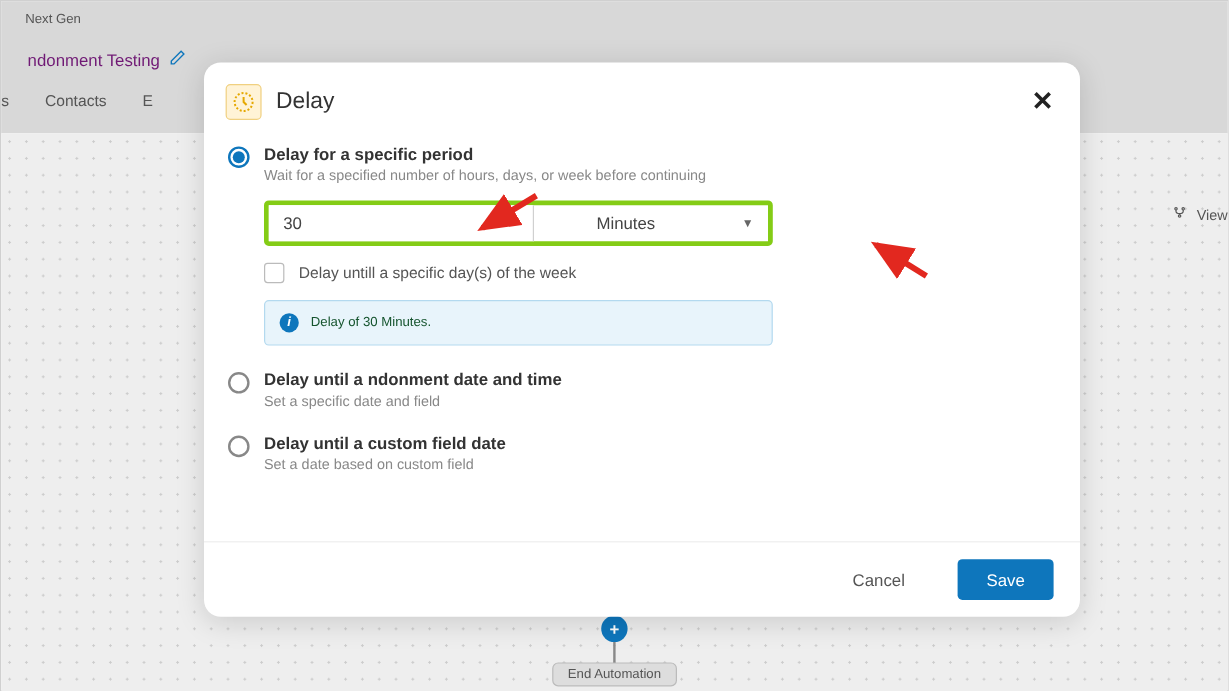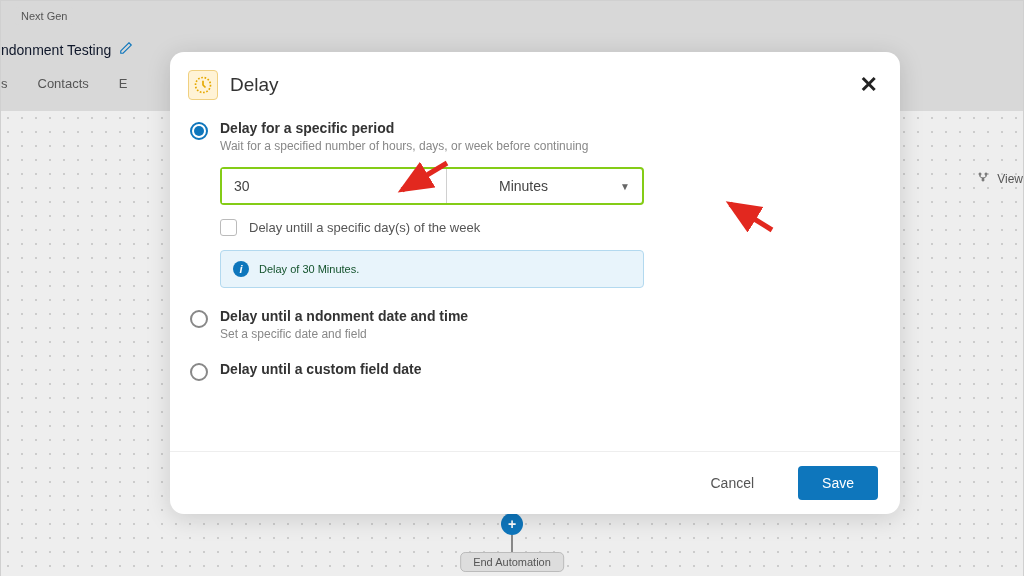--- a/index.html
+++ b/index.html
@@ -27,23 +27,24 @@
       border-radius: 10px;
       font-size: 11px;
       color: #555;
     }
     .header-area {
       background: #d8d8d8;
       height: 110px;
       padding-top: 40px;
     }
     .title-row {
-      padding-left: 0px;
-      font-size: 14px;
-      color: #0f172a;
+      padding-left: 10px;
+      font-size: 14px;
+      color: #701a75;
+      margin-left: 12px;
     }
     .pencil-icon {
       display: inline-block;
       color: #0e76bc;
       margin-left: 4px;
     }
     .tabs-row {
       margin-top: 18px;
       padding-left: 0px;
       display: flex;
@@ -187,21 +188,21 @@
       color: #333;
     }
     .option-desc {
       font-size: 12px;
       color: #888;
       margin-top: 3px;
     }
     .input-row {
       display: flex;
       margin-top: 14px;
-      border: 2px solid #84cc16;
+      border: 4px solid #84cc16;
       border-radius: 4px;
       width: 424px;
       height: 38px;
       gap: 40px;
     }
     .num-input {
       flex: 1;
       border: none;
       padding: 0 12px;
       font-size: 14px;
@@ -386,20 +387,21 @@
       <div class="option-content">
         <div class="option-title">Delay until a ndonment date and time</div>
         <div class="option-desc">Set a specific date and field</div>
       </div>
     </div>
 
     <div class="option">
       <div class="radio"></div>
       <div class="option-content">
         <div class="option-title">Delay until a custom field date</div>
+        <div class="option-desc">Set a date based on custom field</div>
       </div>
     </div>
   </div>
 
   <div class="modal-footer">
     <span class="btn-cancel">Cancel</span>
     <button class="btn-save">Save</button>
   </div>
 </div>
 

